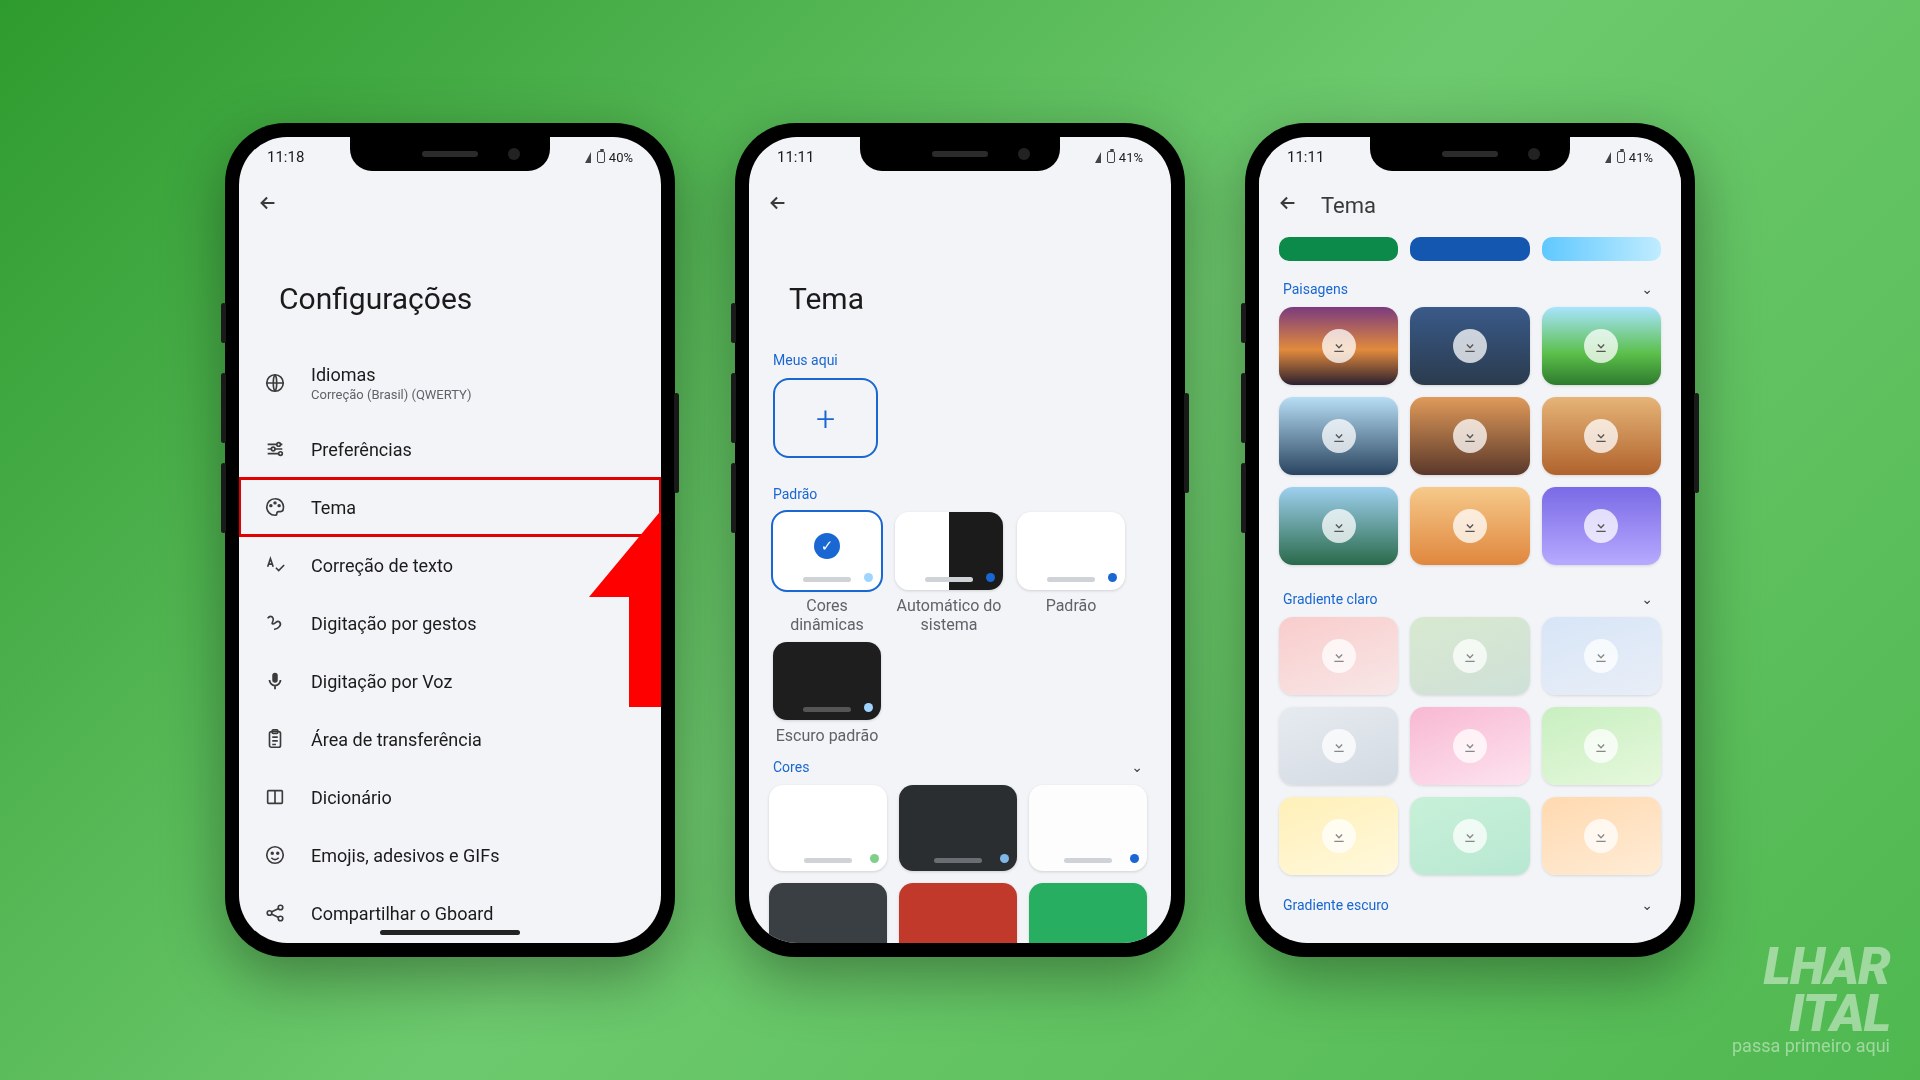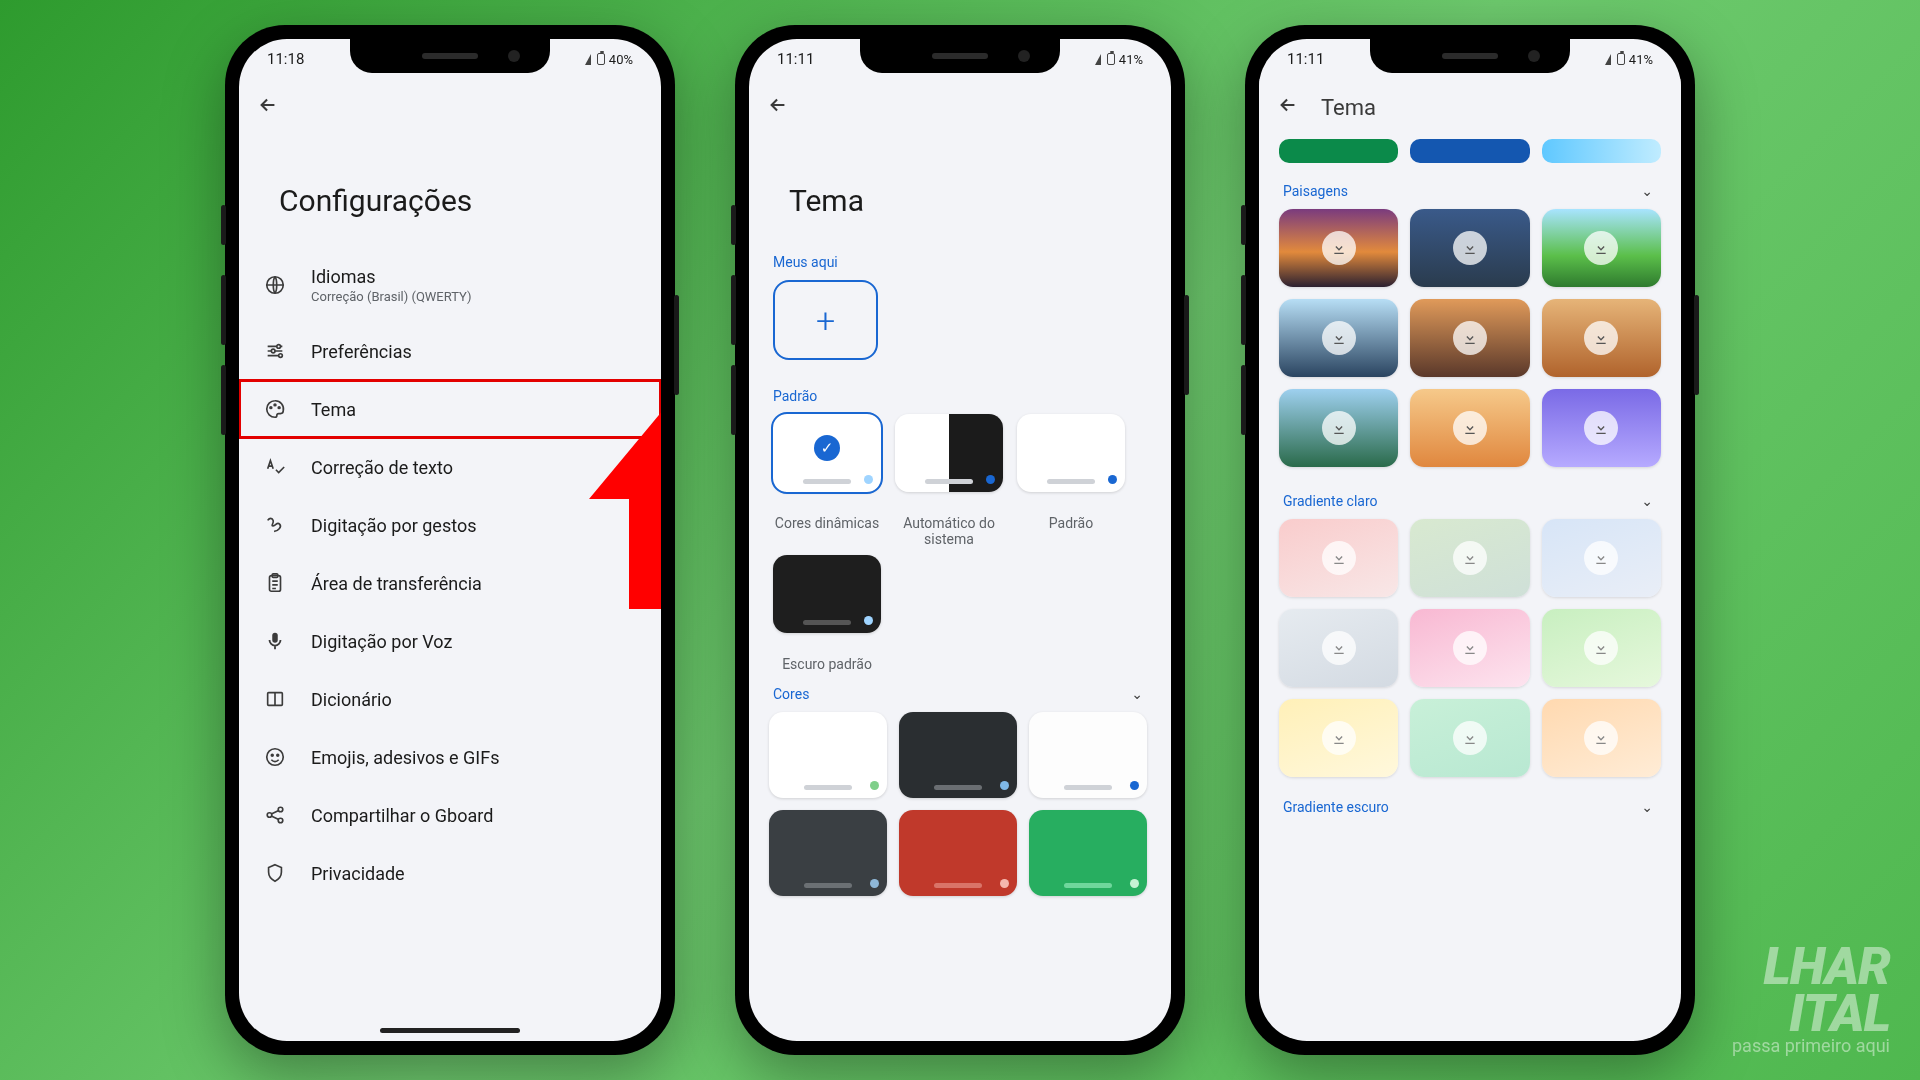--- a/index.html
+++ b/index.html
@@ -24,21 +24,21 @@
     font-style: italic;
     letter-spacing: -1px;
     line-height: 0.9;
     text-align: right;
   }
   .watermark .sub { font-size: 18px; font-weight: 400; font-style: normal; letter-spacing: 0; }
 
   
   .phone {
     width: 450px;
-    height: 1030px;
+    height: 834px;
     background: #000;
     border-radius: 60px;
     padding: 14px;
     position: relative;
     box-shadow: 0 20px 60px rgba(0,0,0,.35);
   }
   .phone .side-btn {
     position: absolute;
     background: #1a1a1a;
     border-radius: 3px;
@@ -161,21 +161,21 @@
   .tile.split { background: linear-gradient(to right, #fff 50%, #1b1b1b 50%); }
   .tile.dark  { background: #1e1e1e; }
   .tile.dark .spacebar{ background:#555;}
   .tile.c-white{background:#fff;}
   .tile.c-black{background:#2a2e31;} .tile.c-black .spacebar{background:#6a6e72;} .tile.c-black .dot{background:#7fb8e6;}
   .tile.c-light{background:#fdfdfd;}
   .tile.c-dgrey{background:#3a3f43;} .tile.c-dgrey .spacebar{background:#6b7074;} .tile.c-dgrey .dot{background:#8fb8d8;}
   .tile.c-red{background:#c0392b;} .tile.c-red .spacebar{background:#d97468;}
   .tile.c-green{background:#27ae60;} .tile.c-green .spacebar{background:#6fd79c;}
   .tile .dot.lb{ background:#9fd4ff;}
-  .tile-caption { font-size: 14px; color:#5f6368; margin-top:23px; text-align:center; min-height:16px;}
+  .tile-caption { font-size: 16px; color:#5f6368; margin-top:6px; text-align:center; min-height:16px;}
 
   .swatch-row { display:flex; gap:12px; padding:0 20px; margin-bottom:12px; }
   .swatch-row .tile { width:118px; height:86px; }
 
   
   .band { display:flex; gap:12px; padding:0 20px 6px; }
   .band .chip { flex:1; height:24px; border-radius:10px; }
   .grid3 { display:grid; grid-template-columns: repeat(3,1fr); gap:12px; padding:0 20px 8px; }
   .thumb {
     height: 78px; border-radius: 14px; position:relative;
@@ -304,39 +304,39 @@
               <svg viewBox="0 0 24 24" fill="none" stroke="#3b3b3b" stroke-width="1.8">
                 <path d="M4 7c2-3 5-3 6 0s-3 6 0 6 4-5 7-2-2 8-6 8"></path>
               </svg>
             </span>
             <span class="labels">
               <span class="label">Digitação por gestos</span>
             </span>
           </div>
           <div class="row">
             <span class="icon">
+              <svg viewBox="0 0 24 24" fill="#3b3b3b">
+                <path d="M12 14a3 3 0 003-3V6a3 3 0 10-6 0v5a3 3 0 003 3z"></path>
+                <path d="M19 11a7 7 0 01-14 0h2a5 5 0 0010 0h2zM11 21h2v-3h-2z" fill="#3b3b3b"></path>
+              </svg>
+            </span>
+            <span class="labels">
+              <span class="label">Digitação por Voz</span>
+            </span>
+          </div>
+          <div class="row">
+            <span class="icon">
               <svg viewBox="0 0 24 24" fill="none" stroke="#3b3b3b" stroke-width="1.8">
                 <rect x="6" y="4" width="12" height="17" rx="2"></rect>
                 <rect x="9" y="2" width="6" height="4" rx="1"></rect>
                 <path d="M9 10h6M9 14h6M9 18h4"></path>
               </svg>
             </span>
             <span class="labels">
               <span class="label">Área de transferência</span>
-            </span>
-          </div>
-          <div class="row">
-            <span class="icon">
-              <svg viewBox="0 0 24 24" fill="#3b3b3b">
-                <path d="M12 14a3 3 0 003-3V6a3 3 0 10-6 0v5a3 3 0 003 3z"></path>
-                <path d="M19 11a7 7 0 01-14 0h2a5 5 0 0010 0h2zM11 21h2v-3h-2z" fill="#3b3b3b"></path>
-              </svg>
-            </span>
-            <span class="labels">
-              <span class="label">Digitação por Voz</span>
             </span>
           </div>
           <div class="row">
             <span class="icon">
               <svg viewBox="0 0 24 24" fill="none" stroke="#3b3b3b" stroke-width="1.8">
                 <rect x="4" y="5" width="16" height="14" rx="1"></rect>
                 <path d="M12 5v14"></path>
               </svg>
             </span>
             <span class="labels">

